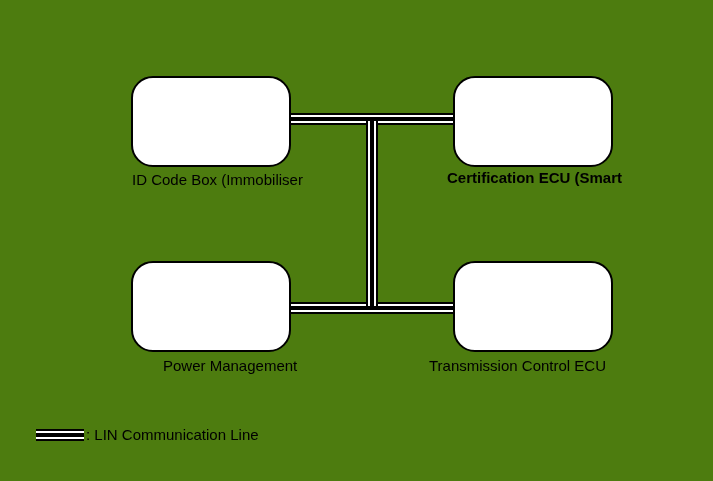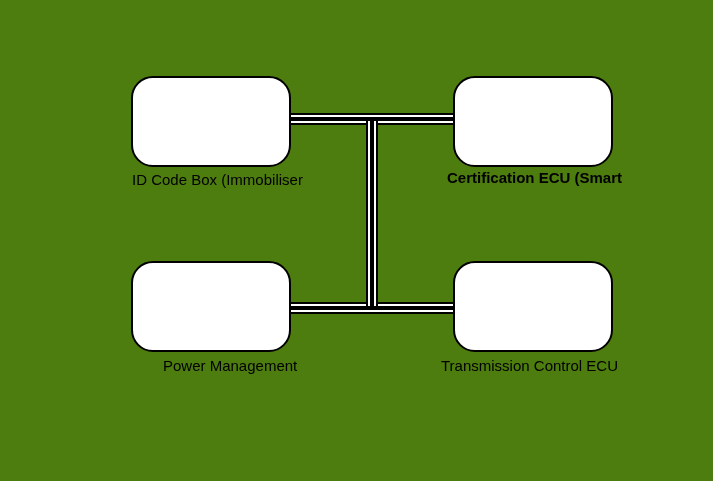--- a/index.html
+++ b/index.html
@@ -49,21 +49,21 @@
   .node-label {
     position: absolute;
     font-size: 15px;
     line-height: 17px;
     white-space: nowrap;
     z-index: 3;
   }
   .label-tl { left: 132px; top: 171px; }
   .label-tr { left: 447px; top: 169px; font-weight: bold; }
   .label-bl { left: 163px; top: 357px; }
-  .label-br { left: 441px; top: 357px; }
+  .label-br { left: 429px; top: 357px; }
 
   .legend {
     position: absolute;
     left: 36px;
     top: 426px;
     display: flex;
     align-items: center;
     z-index: 3;
   }
   .legend-swatch {
@@ -100,14 +100,18 @@
   <div class="node-label label-tr">
     <div>Certification ECU (Smart</div>
   </div>
   <div class="node-label label-bl">
     <div>Power Management</div>
   </div>
   <div class="node-label label-br">
     <div>Transmission Control ECU</div>
   </div>
 
+  <div class="legend">
+    <div class="legend-swatch"></div>
+    <div class="legend-text">: LIN Communication Line</div>
+  </div>
 
 </div>
 
 </body></html>

